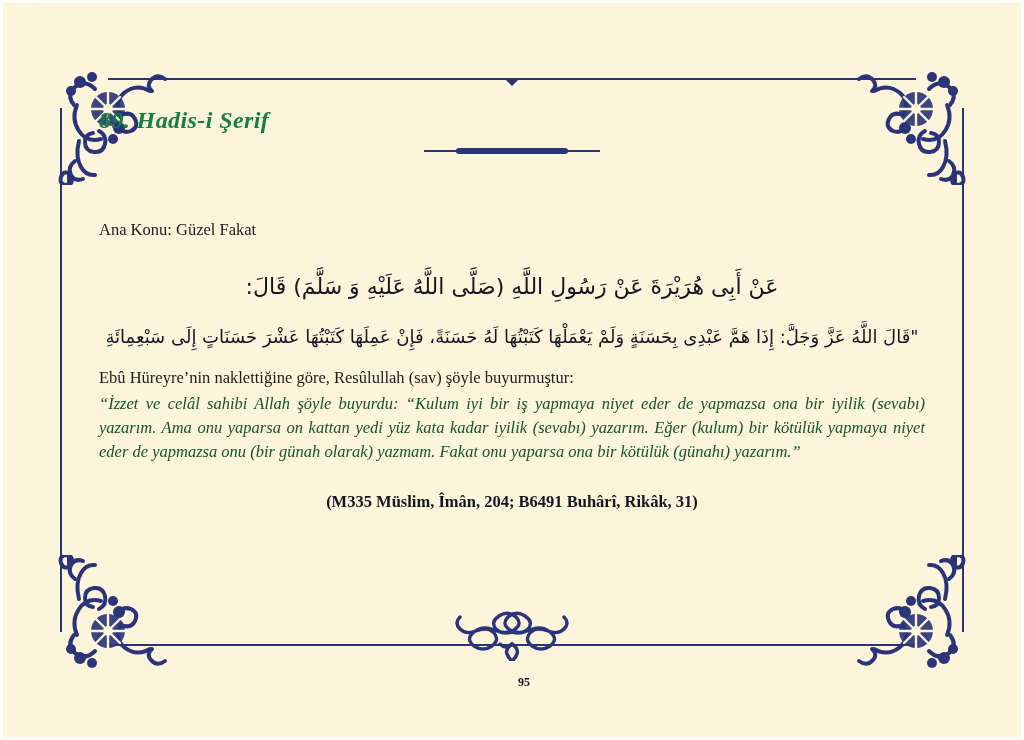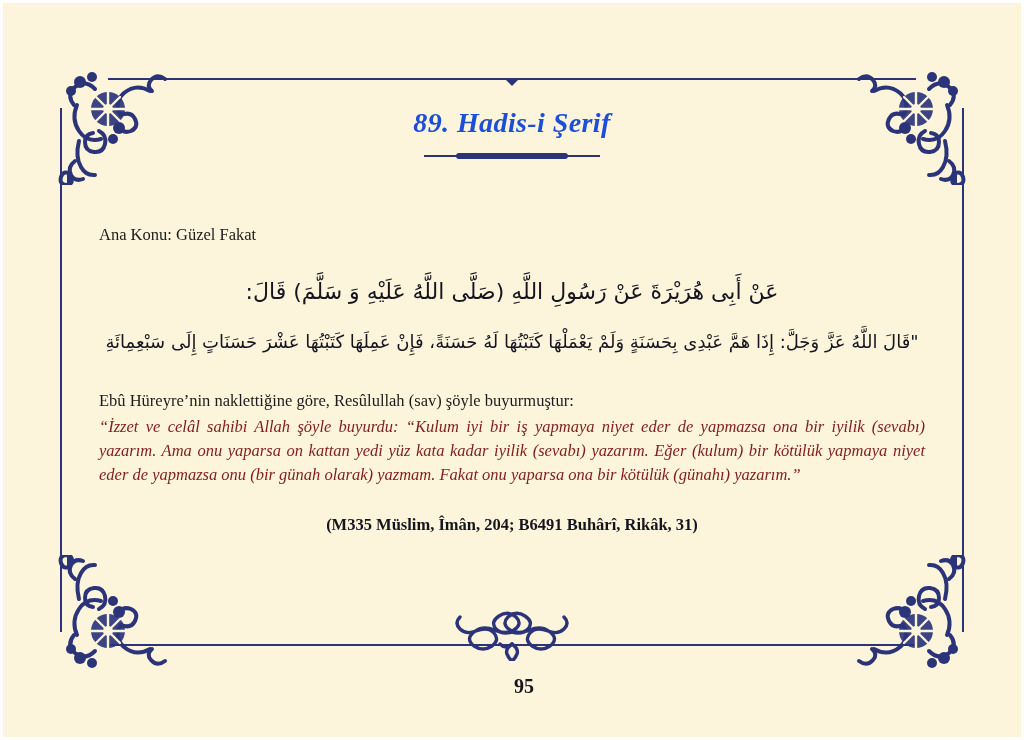--- a/index.html
+++ b/index.html
@@ -59,25 +59,25 @@
 
   
   .content {
     position: absolute;
     left: 96px;
     right: 96px;
     top: 96px;
   }
 
   .title {
-    text-align: center;
-    font-size: 28px;
+    text-align: left;
+    font-size: 24px;
     font-style: italic;
     font-weight: bold;
-    color: #1d4ed8;
+    color: #15803d;
     letter-spacing: 0.4px;
     margin-top: 8px;
   }
 
   .title-rule {
     position: relative;
     width: 176px;
     height: 8px;
     margin: 13px auto 0 auto;
   }
@@ -115,30 +115,30 @@
     line-height: 1.75;
   }
   .arabic .matn {
     font-size: 18px;
     line-height: 2.05;
     margin-top: 12px;
     text-align: center;
   }
 
   .intro {
-    margin-top: 30px;
+    margin-top: 12px;
     font-size: 16.5px;
     color: #1b1b1b;
     line-height: 1.38;
   }
 
   .translation {
     font-style: italic;
     font-size: 16.5px;
-    color: #7f1d1d;
+    color: #14532d;
     line-height: 1.46;
     text-align: justify;
     margin-top: 2px;
   }
 
   .citation {
     text-align: center;
     font-weight: bold;
     font-size: 16.5px;
     color: #15151f;
@@ -155,21 +155,21 @@
     height: 50px;
     color: #2b3478;
   }
   .bottom-ornament svg { display: block; width: 124px; height: 50px; }
 
   .folio {
     position: absolute;
     left: 0; right: 0;
     top: 672px;
     text-align: center;
-    font-size: 20px;
+    font-size: 12px;
     font-weight: bold;
     color: #15151f;
     padding-left: 24px;
   }
 </style>
 </head>
 <body>
 
 <div id="page">
 

